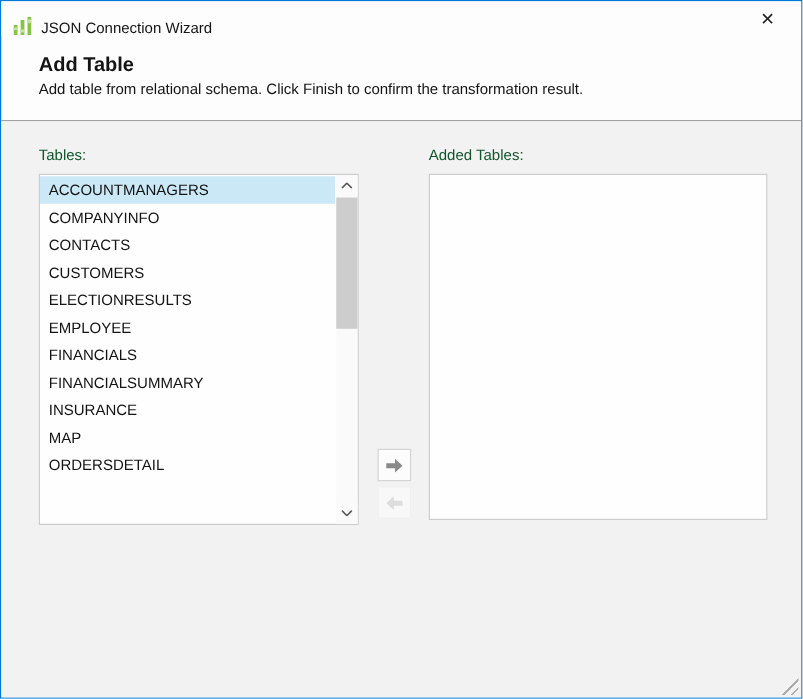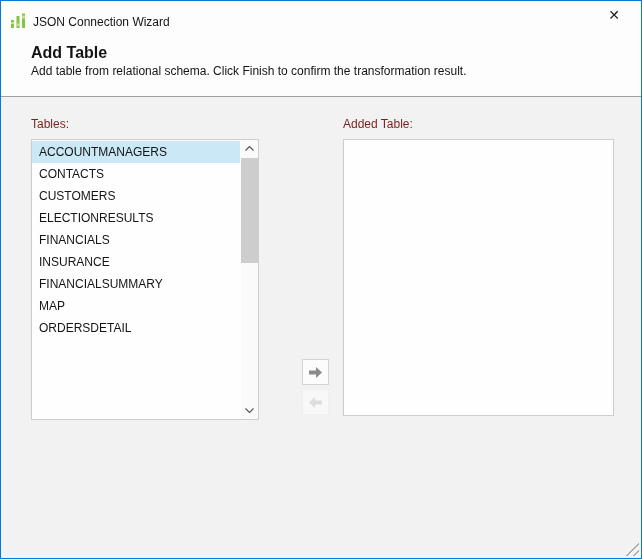--- a/index.html
+++ b/index.html
@@ -14,25 +14,25 @@
   .title-text{margin-left:7px;font-size:12px;color:#141414;}
   .close-btn{position:absolute;right:10px;top:0;width:34px;height:27px;border:0;background:transparent;
     display:flex;align-items:center;justify-content:center;font-size:14px;color:#222;cursor:pointer;padding:0;
     font-family:"Liberation Sans", sans-serif;}
   
   .step-title{position:absolute;left:30px;top:43px;font-size:16px;font-weight:bold;color:#141414;}
   .step-desc{position:absolute;left:30px;top:63px;font-size:12px;color:#141414;}
   .separator{position:absolute;left:0;right:0;top:95px;height:1px;background:#a0a0a0;}
   
   .content{position:absolute;left:0;right:0;top:96px;bottom:0;background:#f1f2f1;}
-  .panel-label{position:absolute;top:20px;font-size:12px;color:#7f1d1d;text-align:right;}
+  .panel-label{position:absolute;top:20px;font-size:12px;color:#14532d;text-align:right;}
   .tables-label{left:30px;}
   .added-label{left:342px;}
   .listbox{position:absolute;top:42px;background:#fdfefd;border:1px solid #cdcdcd;box-sizing:border-box;}
-  .tables-listbox{left:30px;width:228px;height:281px;}
+  .tables-listbox{left:30px;width:256px;height:281px;}
   .added-listbox{left:342px;width:271px;height:277px;}
   .list-items{position:absolute;left:0;top:1px;right:18px;}
   .list-item{height:22px;line-height:22px;font-size:12px;color:#141414;padding-left:7px;
     white-space:nowrap;overflow:hidden;cursor:default;}
   .list-item.selected{background:#cbe8f6;}
   
   .scrollbar{position:absolute;top:0;right:0;bottom:0;width:17px;background:#fafafa;}
   .sb-arrow{position:absolute;left:0;width:17px;height:17px;display:flex;align-items:center;justify-content:center;background:#fafafa;}
   .sb-arrow.up{top:0;}
   .sb-arrow.down{bottom:0;}
@@ -69,53 +69,59 @@
     </button>
   </div>
 
   <div class="step-title">Add Table</div>
   <div class="step-desc">Add table from relational schema. Click Finish to confirm the transformation result.</div>
   <div class="separator"></div>
 
   <div class="content">
 
     <div class="panel-label tables-label">Tables:</div>
-    <div class="panel-label added-label">Added Table:</div>
+    <div class="panel-label added-label">Added Tables:</div>
 
     <div class="listbox tables-listbox">
       <div class="list-items">
 
           <div class="list-item selected">
             <span>ACCOUNTMANAGERS</span>
           </div>
 
+          <div class="list-item">
+            <span>COMPANYINFO</span>
+          </div>
 
           <div class="list-item">
             <span>CONTACTS</span>
           </div>
 
           <div class="list-item">
             <span>CUSTOMERS</span>
           </div>
 
           <div class="list-item">
             <span>ELECTIONRESULTS</span>
           </div>
 
+          <div class="list-item">
+            <span>EMPLOYEE</span>
+          </div>
 
           <div class="list-item">
             <span>FINANCIALS</span>
           </div>
 
           <div class="list-item">
-            <span>INSURANCE</span>
+            <span>FINANCIALSUMMARY</span>
           </div>
 
           <div class="list-item">
-            <span>FINANCIALSUMMARY</span>
+            <span>INSURANCE</span>
           </div>
 
           <div class="list-item">
             <span>MAP</span>
           </div>
 
 
           <div class="list-item">
             <span>ORDERSDETAIL</span>
           </div>

